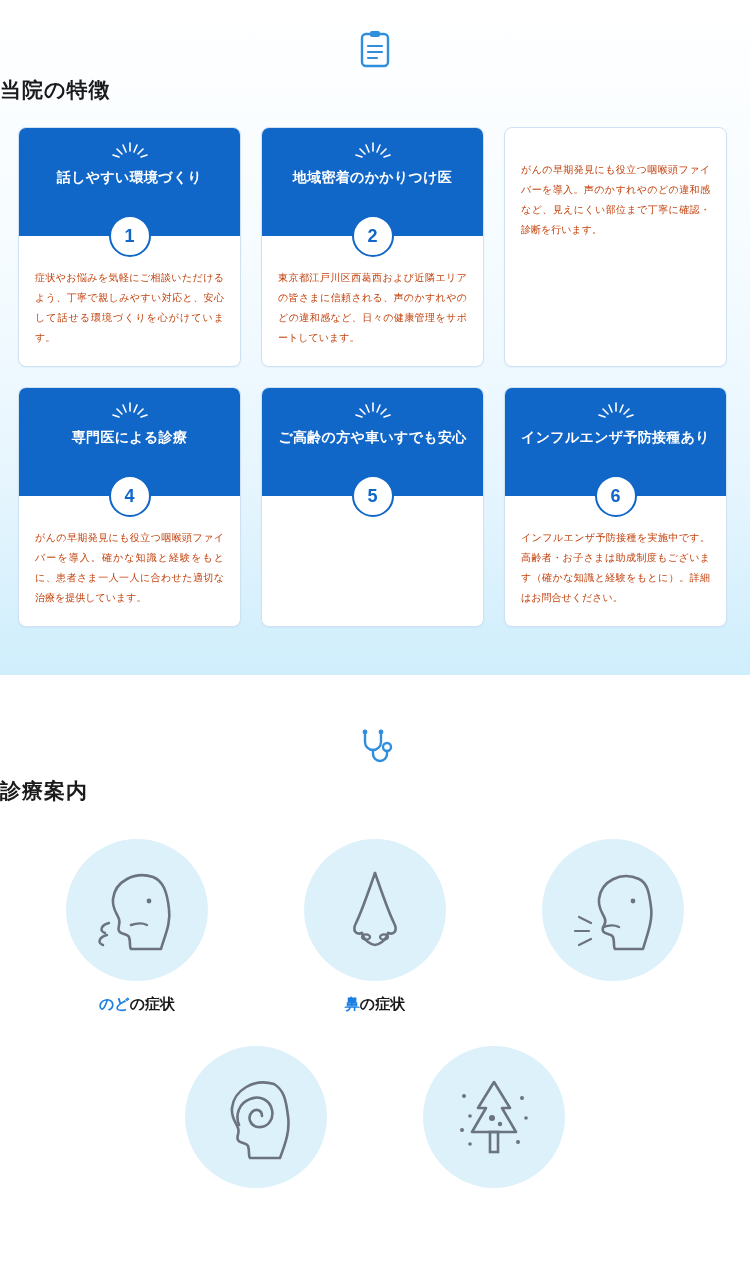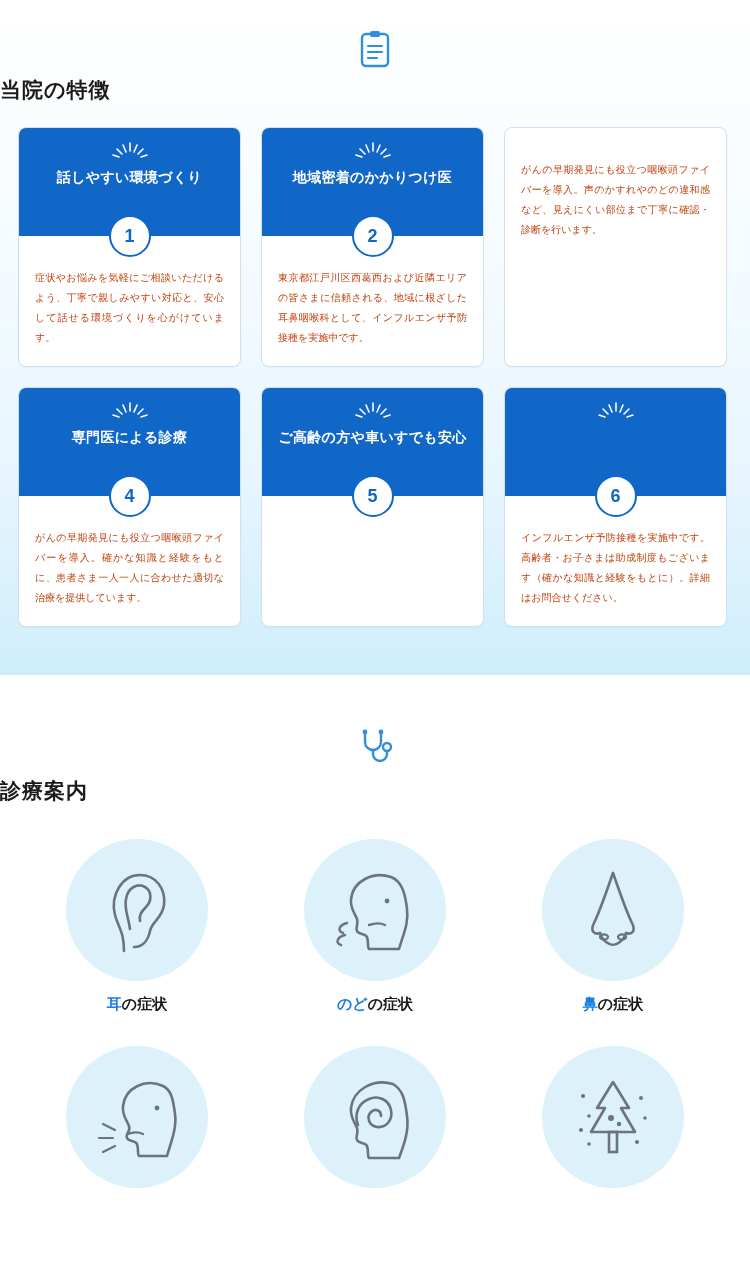--- a/index.html
+++ b/index.html
@@ -187,21 +187,21 @@
             <line x1="27" y1="3" x2="24" y2="10"></line>
             <line x1="7" y1="7" x2="12" y2="12"></line>
             <line x1="33" y1="7" x2="28" y2="12"></line>
             <line x1="3" y1="13" x2="9" y2="15"></line>
             <line x1="37" y1="13" x2="31" y2="15"></line>
           </g>
         </svg>
         <div class="card-title">地域密着のかかりつけ医</div>
         <div class="num-circle">2</div>
       </div>
-      <div class="card-body">東京都江戸川区西葛西および近隣エリアの皆さまに信頼される、地域に根ざした耳鼻咽喉科として、インフルエンザ予防接種を実施中です。</div>
+      <div class="card-body">東京都江戸川区西葛西および近隣エリアの皆さまに信頼される、声のかすれやのどの違和感など、日々の健康管理をサポートしています。</div>
     </div>
 
     <div class="card">
       <div class="card-body">がんの早期発見にも役立つ咽喉頭ファイバーを導入。声のかすれやのどの違和感など、見えにくい部位まで丁寧に確認・診断を行います。</div>
     </div>
 
     <div class="card">
       <div class="card-head">
         <svg class="burst" viewBox="0 0 40 20">
           <g stroke="#ffffff" stroke-width="1.6" stroke-linecap="round">
@@ -244,20 +244,21 @@
           <g stroke="#ffffff" stroke-width="1.6" stroke-linecap="round">
             <line x1="20" y1="1" x2="20" y2="9"></line>
             <line x1="13" y1="3" x2="16" y2="10"></line>
             <line x1="27" y1="3" x2="24" y2="10"></line>
             <line x1="7" y1="7" x2="12" y2="12"></line>
             <line x1="33" y1="7" x2="28" y2="12"></line>
             <line x1="3" y1="13" x2="9" y2="15"></line>
             <line x1="37" y1="13" x2="31" y2="15"></line>
           </g>
         </svg>
+        <div class="card-title">インフルエンザ予防接種あり</div>
         <div class="num-circle">6</div>
       </div>
       <div class="card-body">インフルエンザ予防接種を実施中です。高齢者・お子さまは助成制度もございます（確かな知識と経験をもとに）。詳細はお問合せください。</div>
     </div>
 
   </div>
 </section>
 
 <section class="symptoms-section">
 
@@ -267,31 +268,20 @@
       <path d="M17 21 v4 a7 7 0 0 0 14 0 v-3" fill="none" stroke="#2f8fdc" stroke-width="2.4" stroke-linecap="round"></path>
       <circle cx="31" cy="18" r="4" fill="none" stroke="#2f8fdc" stroke-width="2.4"></circle>
       <circle cx="9" cy="3" r="2.4" fill="#2f8fdc"></circle>
       <circle cx="25" cy="3" r="2.4" fill="#2f8fdc"></circle>
     </svg>
     <h2 class="sec-title">診療案内</h2>
   </div>
 
   <div class="sym-grid">
 
-    <div class="sym-item">
-      <div class="sym-circle">
-        <svg width="86" height="90" viewBox="0 0 86 90">
-          <path d="M30 86 C30 66 24 62 21 50 C16 30 28 10 46 10 C62 10 72 24 70 40 C68 54 58 56 56 66 C54 76 48 82 40 82" fill="none" stroke="#6b7280" stroke-width="2.6" stroke-linecap="round"></path>
-          <path d="M36 64 C34 50 30 44 32 34 C34 22 44 18 51 22 C58 26 58 36 52 42 C47 47 45 50 46 56" fill="none" stroke="#6b7280" stroke-width="2.6" stroke-linecap="round"></path>
-        </svg>
-      </div>
-      <div class="sym-label">
-        <span class="hl">耳</span><span>の症状</span>
-      </div>
-    </div>
 
     <div class="sym-item">
       <div class="sym-circle">
         <svg width="92" height="90" viewBox="0 0 92 90">
           <path d="M62 12 C44 6 24 16 22 34 C21 44 26 48 28 54 C30 60 26 62 28 66 C30 70 36 68 38 72 C40 78 38 82 40 84 L70 84 C74 70 80 58 78 44 C76 26 72 16 62 12 Z" fill="none" stroke="#6b7280" stroke-width="2.6" stroke-linejoin="round"></path>
           <circle cx="58" cy="36" r="2.4" fill="#6b7280"></circle>
           <path d="M40 60 C46 58 52 58 56 60" fill="none" stroke="#6b7280" stroke-width="2.4" stroke-linecap="round"></path>
           <path d="M18 58 C10 60 8 66 14 68" fill="none" stroke="#6b7280" stroke-width="2.4" stroke-linecap="round"></path>
           <path d="M16 70 C8 72 6 78 12 80" fill="none" stroke="#6b7280" stroke-width="2.4" stroke-linecap="round"></path>
         </svg>

